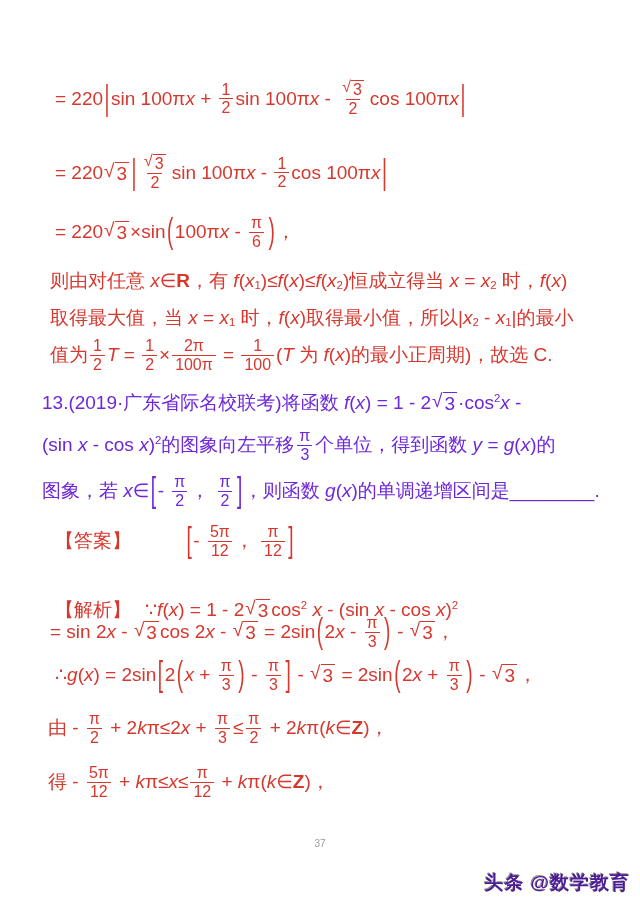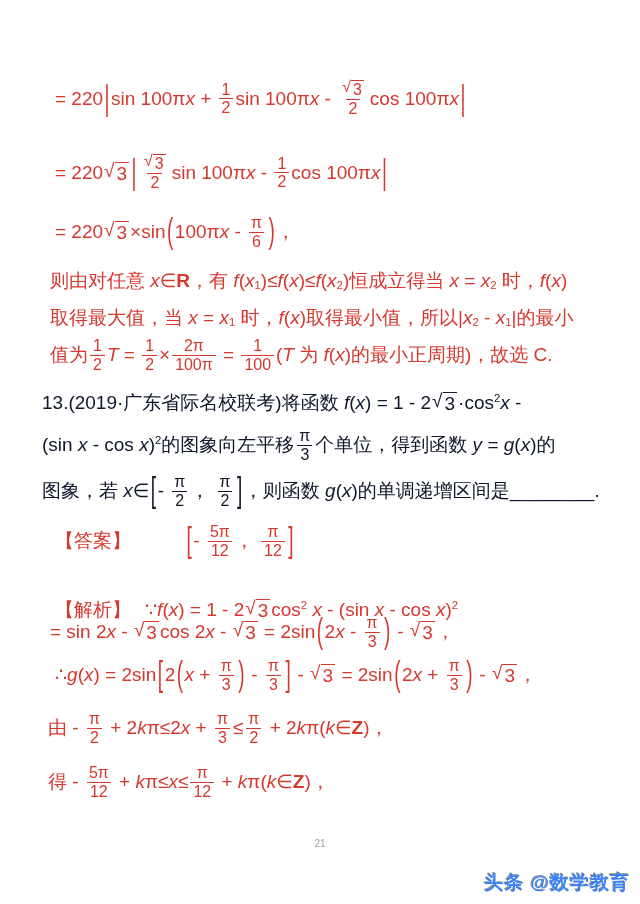--- a/index.html
+++ b/index.html
@@ -3,37 +3,37 @@
 <meta charset="utf-8">
 <style>
   html,body{margin:0;padding:0;}
   body{
     width:640px;height:904px;background:#ffffff;position:relative;overflow:hidden;
     font-family:"Liberation Sans","DejaVu Sans",sans-serif;color:#202020;
   }
   .page{position:absolute;inset:0;background:#fff;}
   .line{position:absolute;display:flex;align-items:center;white-space:pre;font-size:19px;line-height:1.25;}
   .red{color:#d6382e;}
-  .blk{color:#0f172a;}
+  .blk{color:#6d28d9;}
   .tx{white-space:pre;}
   .it{font-style:italic;white-space:pre;}
   .bw{font-weight:bold;white-space:pre;}
   .sp{font-size:0.6em;align-self:center;transform:translateY(-0.45em);}
   .sb{font-size:0.6em;align-self:center;transform:translateY(0.35em);}
   .fr{display:inline-flex;flex-direction:column;align-items:center;margin:0 2px;font-size:0.84em;line-height:1.12;}
   .nu{display:flex;align-items:center;justify-content:center;padding:0 3px;}
   .de{display:flex;align-items:center;justify-content:center;border-top:1.5px solid currentColor;padding:0 3px;}
   .sq{display:inline-flex;align-items:flex-start;margin:0 1px;}
   .sg{line-height:1;transform:translateY(-0.06em);}
   .bo{display:flex;align-items:center;border-top:1.5px solid currentColor;line-height:1.12;padding:0 2px;}
   .bd{display:inline-block;transform:scaleY(1.8);transform-origin:center;font-weight:300;margin:0 1.5px;}
   .label{margin-right:14px;white-space:pre;}
   .pageno{position:absolute;left:0;top:838px;width:640px;text-align:center;font-size:10px;color:#9b9b9b;}
   .watermark{
-    position:absolute;right:10px;top:870px;font-size:19px;letter-spacing:1px;color:#3b82f6;
+    position:absolute;right:10px;top:870px;font-size:19px;letter-spacing:1px;color:#4c1d95;
     text-shadow:1px 1px 0 #ffffff,-1px -1px 0 #8f8f8f;font-weight:bold;
   }
 </style>
 </head>
 <body>
 
 <div class="page">
 
   <div class="line red" style="left:55px;top:80px;"><span class="tx">= 220</span><span class="bd">|</span><span class="tx">sin 100π</span><span class="it">x</span><span class="tx"> + </span><span class="fr"><span class="nu"><span class="tx">1</span></span><span class="de"><span class="tx">2</span></span></span><span class="tx">sin 100π</span><span class="it">x</span><span class="tx"> - </span><span class="fr"><span class="nu"><span class="sq"><span class="sg">√</span><span class="bo"><span class="tx">3</span></span></span></span><span class="de"><span class="tx">2</span></span></span><span class="tx">cos 100π</span><span class="it">x</span><span class="bd">|</span></div>
   <div class="line red" style="left:55px;top:154px;"><span class="tx">= 220</span><span class="sq"><span class="sg">√</span><span class="bo"><span class="tx">3</span></span></span><span class="bd">|</span><span class="fr"><span class="nu"><span class="sq"><span class="sg">√</span><span class="bo"><span class="tx">3</span></span></span></span><span class="de"><span class="tx">2</span></span></span><span class="tx">sin 100π</span><span class="it">x</span><span class="tx"> - </span><span class="fr"><span class="nu"><span class="tx">1</span></span><span class="de"><span class="tx">2</span></span></span><span class="tx">cos 100π</span><span class="it">x</span><span class="bd">|</span></div>
@@ -55,16 +55,16 @@
   <div class="line red" style="left:55px;top:578px;margin-top:20px;">
     <span class="label">【解析】</span>
     <span class="line red" style="position:static;"><span class="tx">∵</span><span class="it">f</span><span class="tx">(</span><span class="it">x</span><span class="tx">) = 1 - 2</span><span class="sq"><span class="sg">√</span><span class="bo"><span class="tx">3</span></span></span><span class="tx">cos</span><span class="sp">2</span><span class="tx"> </span><span class="it">x</span><span class="tx"> - (sin </span><span class="it">x</span><span class="tx"> - cos </span><span class="it">x</span><span class="tx">)</span><span class="sp">2</span></span>
   </div>
 
   <div class="line red" style="left:50px;top:614px;"><span class="tx">= sin 2</span><span class="it">x</span><span class="tx"> - </span><span class="sq"><span class="sg">√</span><span class="bo"><span class="tx">3</span></span></span><span class="tx">cos 2</span><span class="it">x</span><span class="tx"> - </span><span class="sq"><span class="sg">√</span><span class="bo"><span class="tx">3</span></span></span><span class="tx"> = 2sin</span><span class="bd">(</span><span class="tx">2</span><span class="it">x</span><span class="tx"> - </span><span class="fr"><span class="nu"><span class="tx">π</span></span><span class="de"><span class="tx">3</span></span></span><span class="bd">)</span><span class="tx"> - </span><span class="sq"><span class="sg">√</span><span class="bo"><span class="tx">3</span></span></span><span class="tx">，</span></div>
   <div class="line red" style="left:55px;top:657px;"><span class="tx">∴</span><span class="it">g</span><span class="tx">(</span><span class="it">x</span><span class="tx">) = 2sin</span><span class="bd">[</span><span class="tx">2</span><span class="bd">(</span><span class="it">x</span><span class="tx"> + </span><span class="fr"><span class="nu"><span class="tx">π</span></span><span class="de"><span class="tx">3</span></span></span><span class="bd">)</span><span class="tx"> - </span><span class="fr"><span class="nu"><span class="tx">π</span></span><span class="de"><span class="tx">3</span></span></span><span class="bd">]</span><span class="tx"> - </span><span class="sq"><span class="sg">√</span><span class="bo"><span class="tx">3</span></span></span><span class="tx"> = 2sin</span><span class="bd">(</span><span class="tx">2</span><span class="it">x</span><span class="tx"> + </span><span class="fr"><span class="nu"><span class="tx">π</span></span><span class="de"><span class="tx">3</span></span></span><span class="bd">)</span><span class="tx"> - </span><span class="sq"><span class="sg">√</span><span class="bo"><span class="tx">3</span></span></span><span class="tx">，</span></div>
   <div class="line red" style="left:48px;top:710px;"><span class="tx">由 - </span><span class="fr"><span class="nu"><span class="tx">π</span></span><span class="de"><span class="tx">2</span></span></span><span class="tx"> + 2</span><span class="it">k</span><span class="tx">π≤2</span><span class="it">x</span><span class="tx"> + </span><span class="fr"><span class="nu"><span class="tx">π</span></span><span class="de"><span class="tx">3</span></span></span><span class="tx">≤</span><span class="fr"><span class="nu"><span class="tx">π</span></span><span class="de"><span class="tx">2</span></span></span><span class="tx"> + 2</span><span class="it">k</span><span class="tx">π(</span><span class="it">k</span><span class="tx">∈</span><span class="bw">Z</span><span class="tx">)，</span></div>
   <div class="line red" style="left:48px;top:764px;"><span class="tx">得 - </span><span class="fr"><span class="nu"><span class="tx">5π</span></span><span class="de"><span class="tx">12</span></span></span><span class="tx"> + </span><span class="it">k</span><span class="tx">π≤</span><span class="it">x</span><span class="tx">≤</span><span class="fr"><span class="nu"><span class="tx">π</span></span><span class="de"><span class="tx">12</span></span></span><span class="tx"> + </span><span class="it">k</span><span class="tx">π(</span><span class="it">k</span><span class="tx">∈</span><span class="bw">Z</span><span class="tx">)，</span></div>
 
-  <div class="pageno">21</div>
+  <div class="pageno">37</div>
   <div class="watermark">头条 @数学教育</div>
 
 </div>
 
 </body></html>

